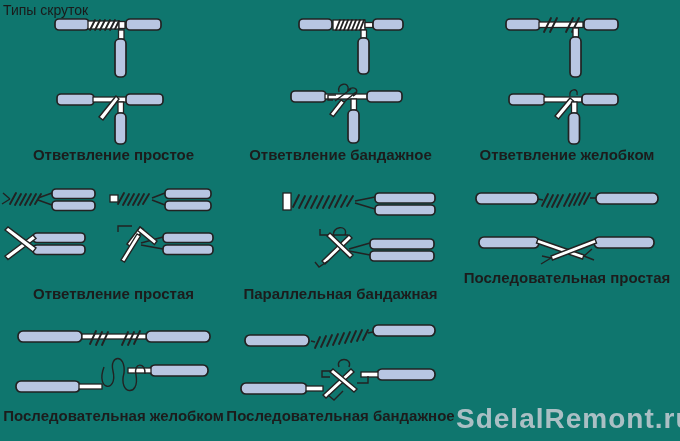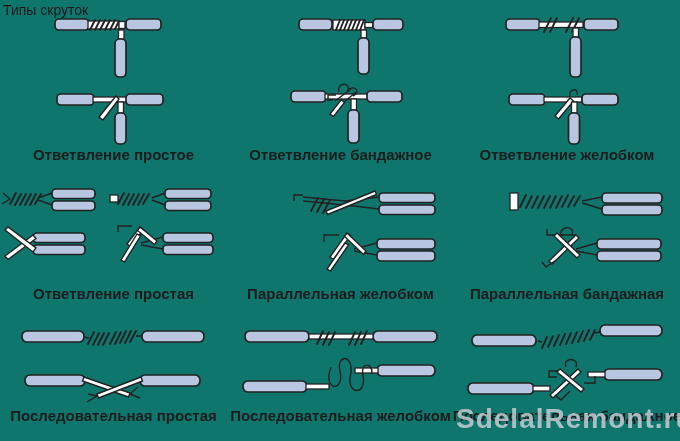--- a/index.html
+++ b/index.html
@@ -130,42 +130,20 @@
           <path class="t" d="M163,64 L141,70 M163,76 L141,72"></path>
           <path class="t" d="M132,53 h-14 v6"></path>
           <path class="w" d="M127,71 L140,54 L143.5,56.5 L130.5,73.5 Z"></path>
           <path class="w" d="M140,54 L157,68 L154.5,71.5 L137.5,57.5 Z"></path>
           <path class="w" d="M137,61 L121,87 L124.5,89 L140.5,63 Z"></path>
         </g>
       </svg>
       <div class="caption">Ответвление простая</div>
     </div>
 
-    <div class="cell">
-      <svg width="227" height="112" viewBox="0 0 227 112">
-        <g>
-          <rect class="i" x="152" y="20" width="56" height="9.5" rx="4"></rect>
-          <rect class="i" x="152" y="32" width="56" height="9.5" rx="4"></rect>
-          <path class="t" d="M152,24 L118,28 L76,24 M152,36 L118,32 L76,28"></path>
-          <path class="s" d="M84,38 l7,-13 M90,39 l7,-13 M96,40 l7,-13"></path>
-          <path class="t" d="M76,22 h-9 v6"></path>
-          <path class="w" d="M148,18 L99,38 L100.5,41.5 L149.5,21.5 Z"></path>
-        </g>
-        <g>
-          <rect class="i" x="150" y="66" width="58" height="10" rx="4"></rect>
-          <rect class="i" x="150" y="78" width="58" height="10" rx="4"></rect>
-          <path class="t" d="M150,70 L127,76 M150,82 L127,78"></path>
-          <path class="t" d="M112,62 h-15 v7"></path>
-          <path class="w" d="M103,84 L120,60 L123.5,62.5 L106.5,86.5 Z"></path>
-          <path class="w" d="M120,60 L139,78 L136.5,81.5 L117.5,63.5 Z"></path>
-          <path class="w" d="M118,70 L100,96 L103.5,98 L121.5,72 Z"></path>
-        </g>
-      </svg>
-      <div class="caption">Параллельная желобком</div>
-    </div>
 
     <div class="cell">
       <svg width="227" height="112" viewBox="0 0 227 112">
         <g>
           <rect class="i" x="148" y="20" width="60" height="10" rx="4"></rect>
           <rect class="i" x="148" y="32" width="60" height="10" rx="4"></rect>
           <path class="t" d="M148,24 L128,28 M148,36 L128,30"></path>
           <path class="s" d="M66,34 l6,-12 M72,35 l6,-12 M78,35 l6,-12 M84,35 l6,-12 M90,35 l6,-12 M96,35 l6,-12 M102,35 l6,-12 M108,34 l6,-12 M114,34 l6,-11 M120,33 l6,-10"></path>
           <rect class="b" x="56" y="20" width="8" height="17"></rect>
         </g>

